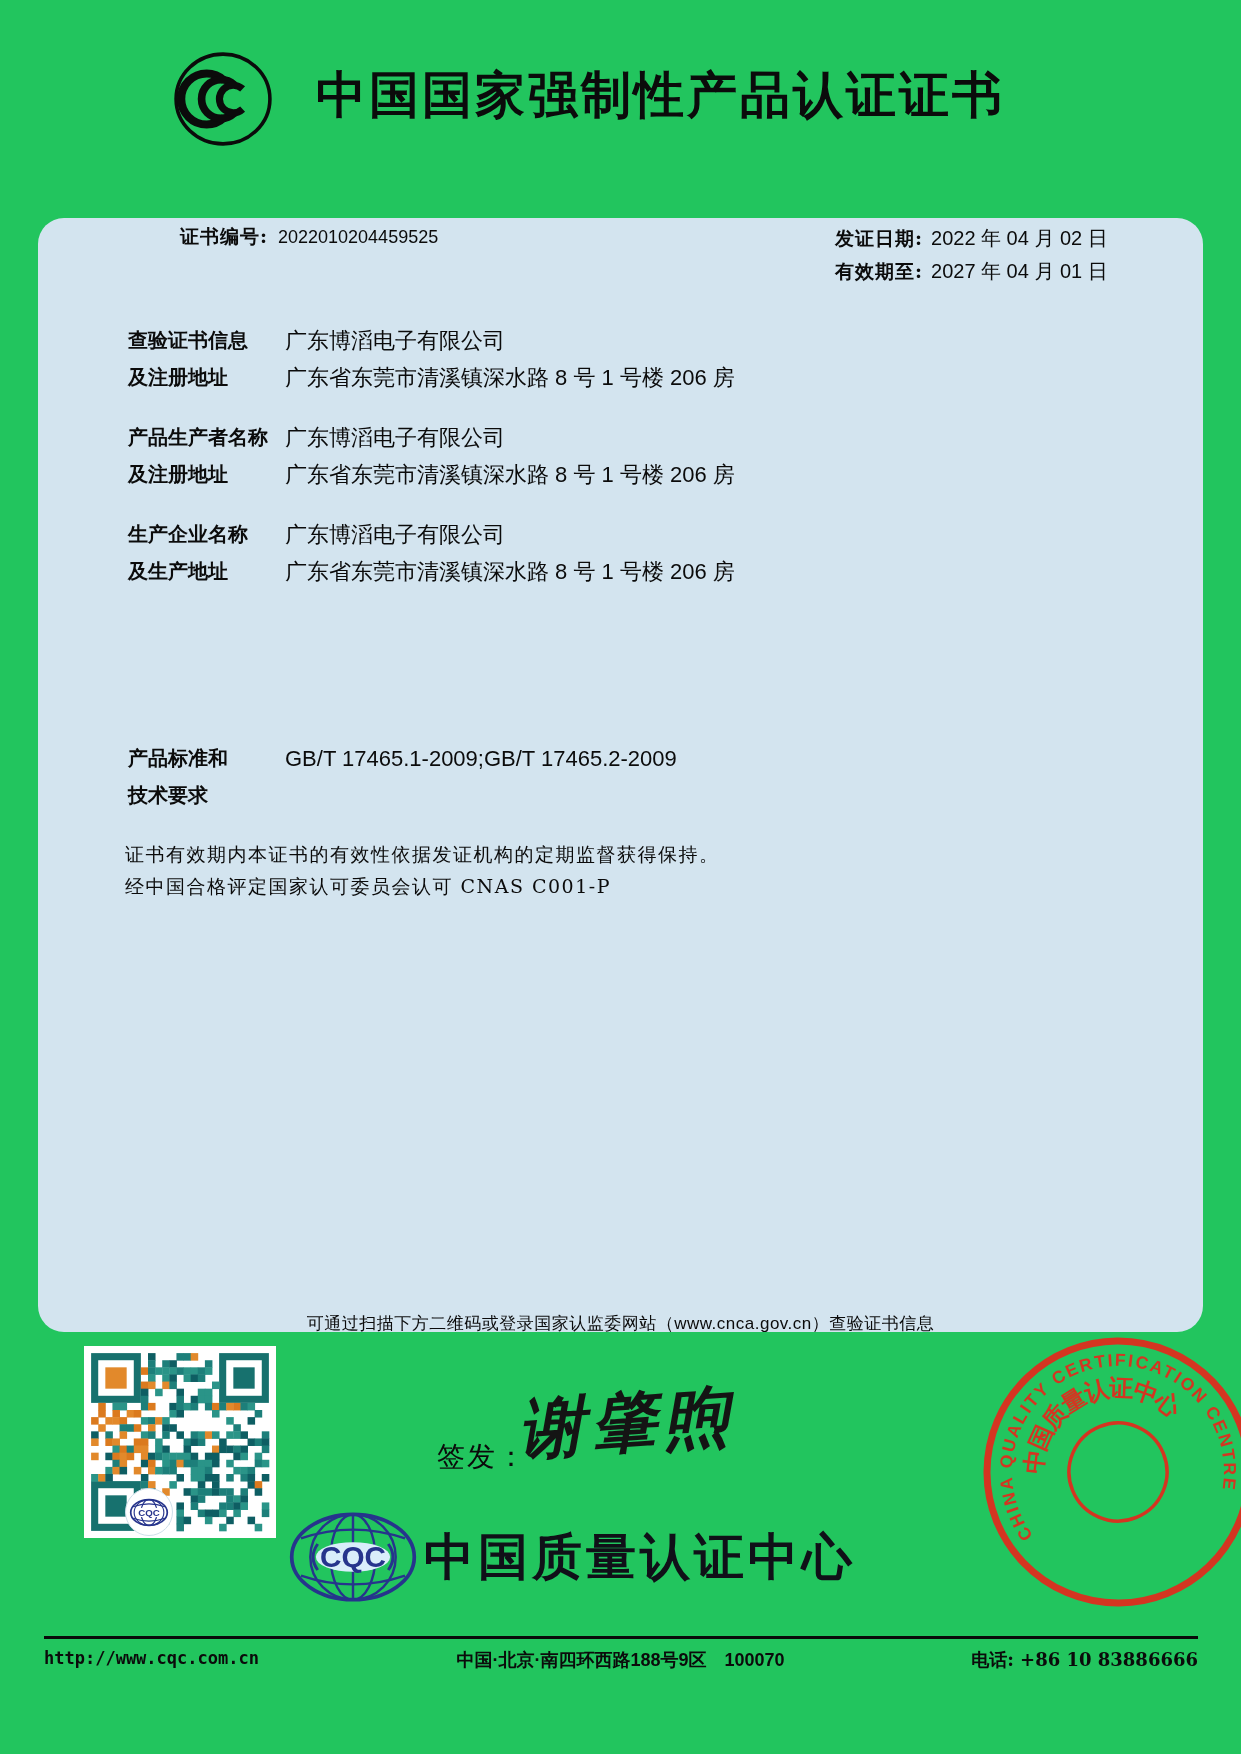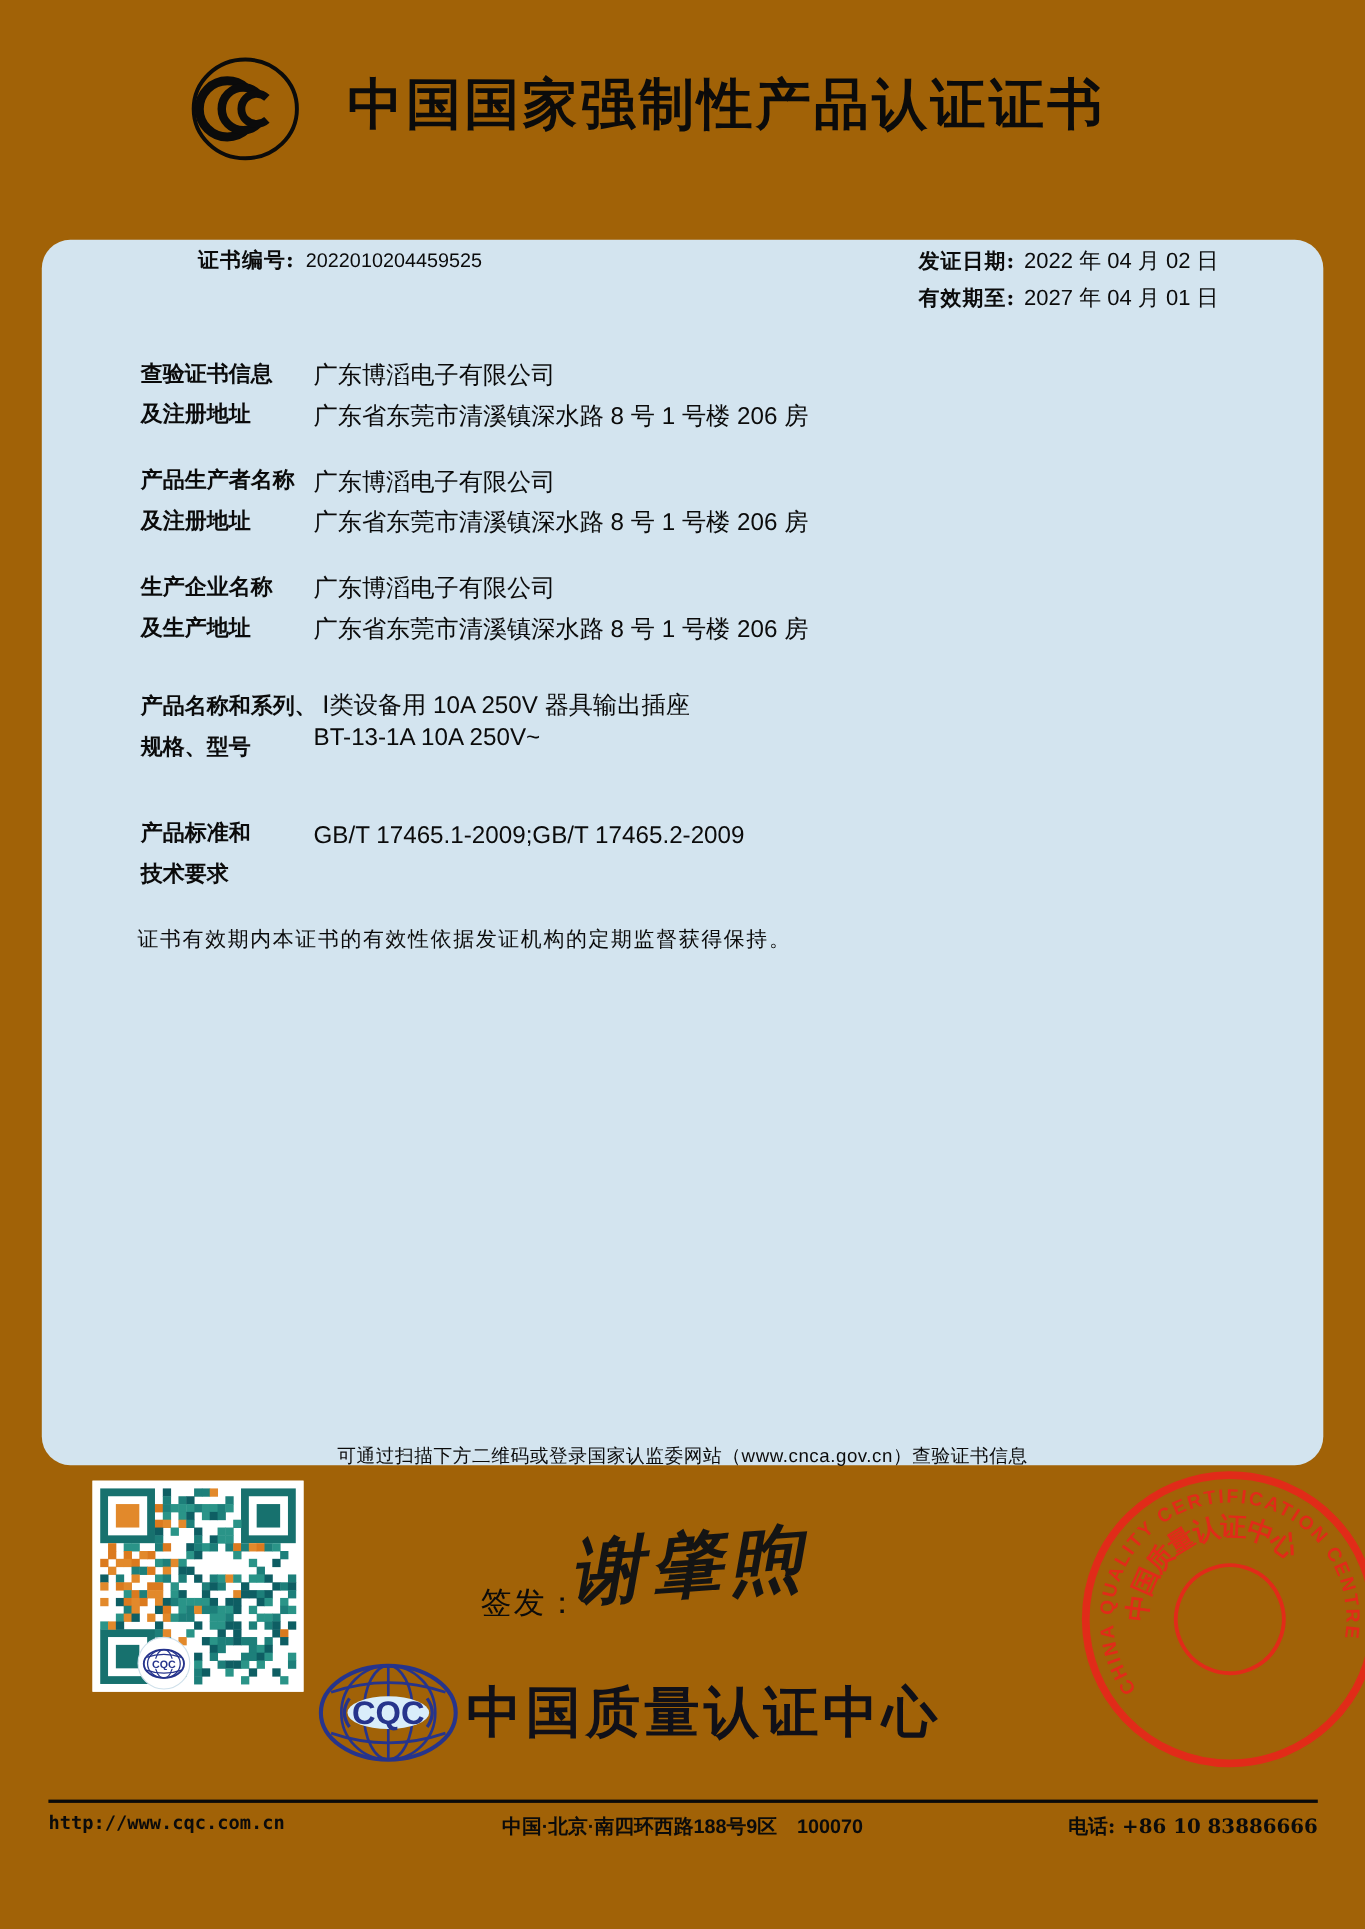--- a/index.html
+++ b/index.html
@@ -1,17 +1,17 @@
 <!DOCTYPE html>
 <html><head>
 <meta charset="utf-8">
 <style>
   html,body{margin:0;padding:0;}
   body{font-family:"Liberation Sans",sans-serif;}
-  #page{position:relative;width:1241px;height:1754px;background:#a16207;overflow:hidden;}
+  #page{position:relative;width:1241px;height:1754px;background:#22c55e;overflow:hidden;}
 
   
   .ccc-logo{position:absolute;left:172px;top:50px;}
   .page-title{position:absolute;left:316px;top:62px;font-size:50px;font-weight:bold;
               color:#0b0b0b;letter-spacing:3px;white-space:nowrap;}
 
   
   .panel{position:absolute;left:38px;top:218px;width:1165px;height:1114px;
          background:#d3e4ef;border-radius:26px;}
 
@@ -119,44 +119,35 @@
     <div class="s-labels">
       <div>生产企业名称</div>
       <div>及生产地址</div>
     </div>
     <div class="s-values">
       <div>广东博滔电子有限公司</div>
       <div>广东省东莞市清溪镇深水路 8 号 1 号楼 206 房</div>
     </div>
   </div>
 
-  <div class="section tight" style="top:624px">
-    <div class="s-labels">
-      <div>产品名称和系列、</div>
-      <div>规格、型号</div>
-    </div>
-    <div class="s-values">
-      <div class="indent1">Ⅰ类设备用 10A 250V 器具输出插座</div>
-      <div>BT-13-1A 10A 250V~</div>
-    </div>
-  </div>
 
   <div class="section" style="top:740px">
     <div class="s-labels">
       <div>产品标准和</div>
       <div>技术要求</div>
     </div>
     <div class="s-values">
       <div>GB/T 17465.1-2009;GB/T 17465.2-2009</div>
       <div></div>
     </div>
   </div>
 
   <div class="statements kai">
     <div>证书有效期内本证书的有效性依据发证机构的定期监督获得保持。</div>
+    <div>经中国合格评定国家认可委员会认可 CNAS C001-P</div>
   </div>
 
   <div class="verify-note">可通过扫描下方二维码或登录国家认监委网站（www.cnca.gov.cn）查验证书信息</div>
 
   <div class="qr-wrap">
     <svg id="qr-svg" width="192" height="192" viewBox="-1 -1 27 27">
         <rect x="-1" y="-1" width="27" height="27" fill="#ffffff"></rect>
         <rect x="0" y="0" width="7" height="7" fill="#17716e"></rect>
         <rect x="1" y="1" width="5" height="5" fill="#ffffff"></rect>
         <rect x="2" y="2" width="3" height="3" fill="#e2892b"></rect>

